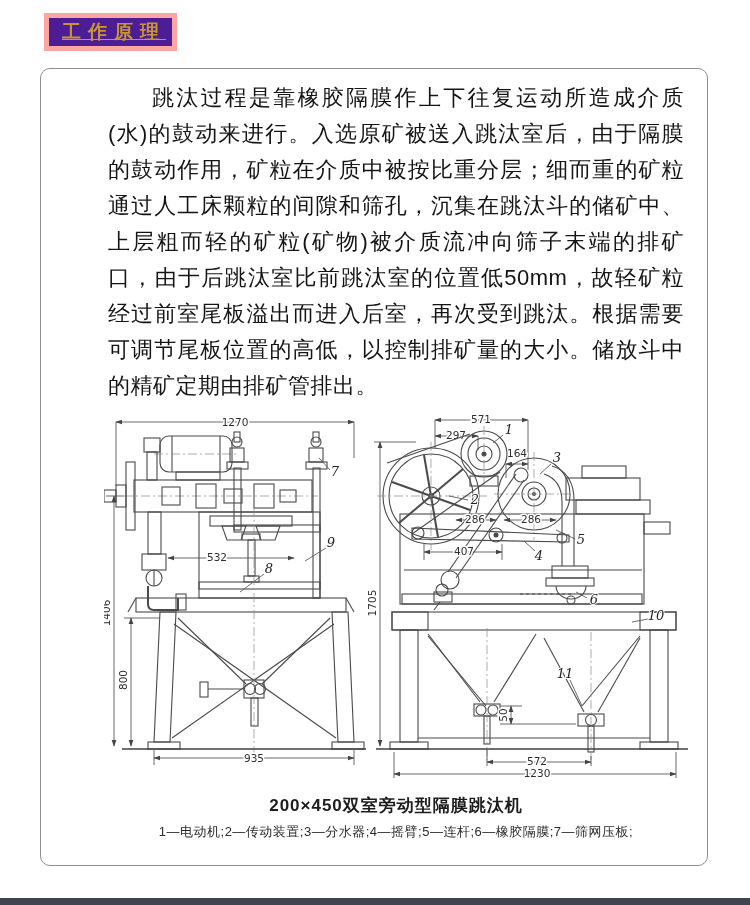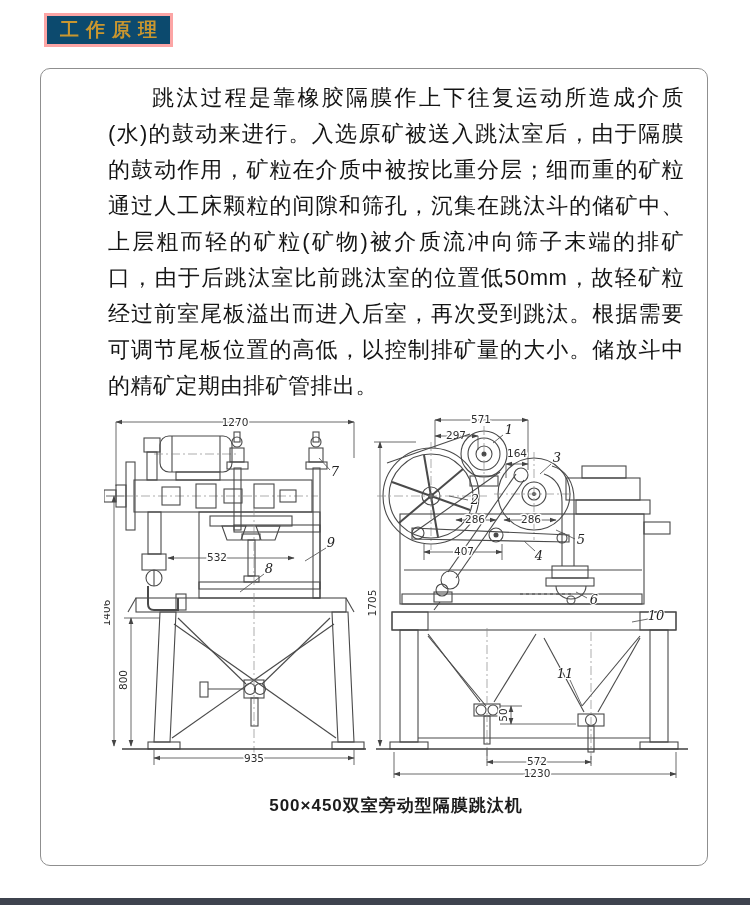--- a/index.html
+++ b/index.html
@@ -4,24 +4,24 @@
 <style>
   html,body{margin:0;padding:0;}
   body{
     width:750px;height:905px;position:relative;overflow:hidden;
     background:#ffffff;
     font-family:"Liberation Sans","DejaVu Sans",sans-serif;
     -webkit-font-smoothing:antialiased;
   }
   .badge{
     position:absolute;left:44px;top:13px;
-    background:#0c4a6e;color:#c9962f;
-    border:3px solid #fca5a5;
+    background:#4c1d95;color:#c9962f;
+    border:5px solid #fca5a5;
     font-size:19px;font-weight:bold;letter-spacing:7px;
-    padding:3px 6px 3px 13px;line-height:22px;
+    padding:3px 6px 3px 13px;line-height:22px;text-decoration:underline;
   }
   .content-box{
     position:absolute;left:40px;top:68px;width:668px;height:798px;
     border:1px solid #8f8f8f;border-radius:10px;background:#ffffff;
     box-sizing:border-box;
     padding-left:44px;
   }
   .para{
     margin:0;padding:11px 23px 0 23px;
     font-size:22px;line-height:36px;color:#141414;
@@ -331,20 +331,20 @@
         <line class="dl" x1="487" y1="348" x2="487" y2="358"></line>
         <line class="dl" x1="383" y1="354" x2="487" y2="354" marker-start="url(#ah)" marker-end="url(#ah)"></line>
         <text class="dimt" x="433" y="357">572</text>
         <line class="dl" x1="290" y1="344" x2="290" y2="370"></line>
         <line class="dl" x1="572" y1="344" x2="572" y2="370"></line>
         <line class="dl" x1="290" y1="366" x2="572" y2="366" marker-start="url(#ah)" marker-end="url(#ah)"></line>
         <text class="dimt" x="433" y="369">1230</text>
       </g>
     </svg>
 
-    <p class="cap-title">500×450双室旁动型隔膜跳汰机</p>
+    <p class="cap-title">200×450双室旁动型隔膜跳汰机</p>
     <p class="legend">
-      <br>
+      <span>1—电动机;2—传动装置;3—分水器;4—摇臂;5—连杆;6—橡胶隔膜;7—筛网压板;</span><br>
     </p>
   </div>
 </div>
 
 <div class="footer-bar"></div>
 
 </body></html>

